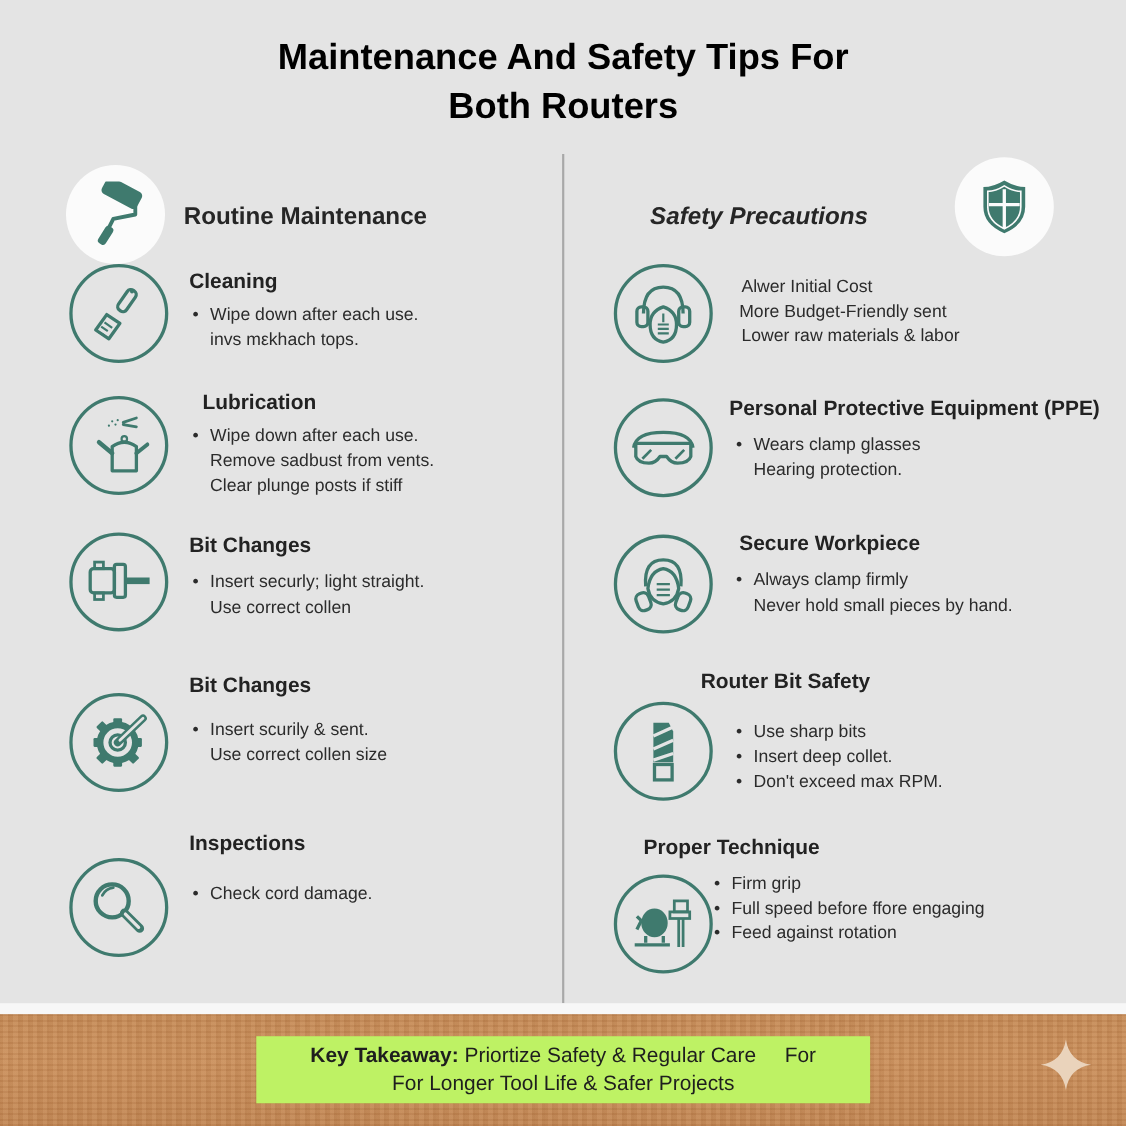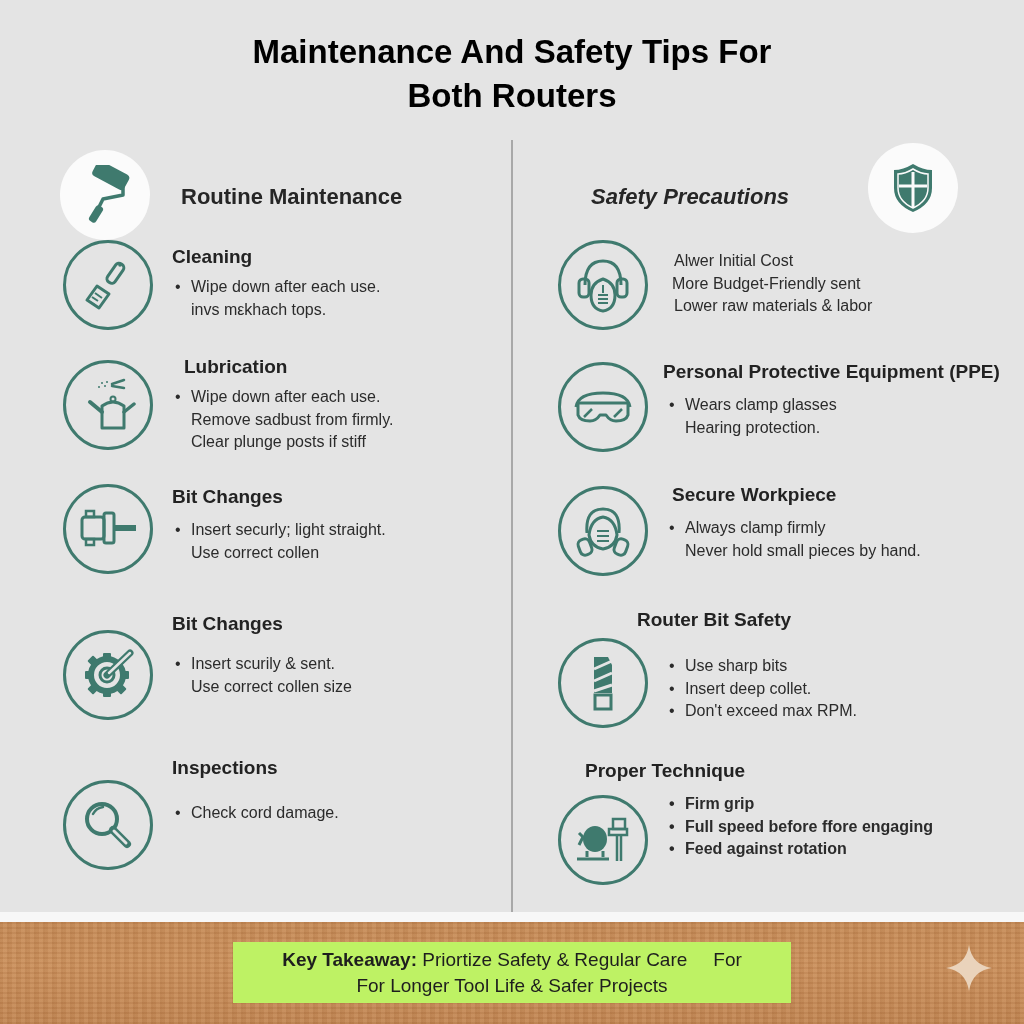--- a/index.html
+++ b/index.html
@@ -77,21 +77,21 @@
 
 <div class="divider"></div>
 
 <div class="header-icon" style="left:60px; top:150px;">
   <svg width="56" height="60" viewBox="0 0 56 60">
     <rect x="16" y="2" width="36" height="17" rx="4" transform="rotate(28 34 10)" fill="#3f7a6e"></rect>
     <path d="M46 20 L46 30 L26 34 L22 42" fill="none" stroke="#3f7a6e" stroke-width="3.5" stroke-linecap="round" stroke-linejoin="round"></path>
     <rect x="15" y="40" width="8" height="18" rx="3" transform="rotate(32 19 49)" fill="#3f7a6e"></rect>
   </svg>
 </div>
-<div class="section-title" style="left:181px; top:184px;text-align:center;">Routine Maintenance</div>
+<div class="section-title" style="left:167px; top:184px;text-align:center;">Routine Maintenance</div>
 
 <div class="item-icon" style="left:63px; top:240px;">
   <svg width="50" height="54" viewBox="0 0 50 54">
     <rect x="28" y="4" width="9" height="22" rx="4" transform="rotate(35 32 15)" fill="none" stroke="#3f7a6e" stroke-width="3"></rect>
     <circle cx="37" cy="7" r="1.8" fill="#3f7a6e"></circle>
     <path d="M14 28 L26 36 L16 50 L4 42 Z" fill="none" stroke="#3f7a6e" stroke-width="3" stroke-linejoin="round"></path>
     <path d="M9 39 L15 43 M12 35 L19 40 M7 44 L12 47" stroke="#3f7a6e" stroke-width="2"></path>
   </svg>
 </div>
 <div class="item-heading" style="left:172px; top:246px;">Cleaning</div>
@@ -109,21 +109,21 @@
     <path d="M32 6 L44 2 M32 8 L44 10" stroke="#3f7a6e" stroke-width="2.5" stroke-linecap="round"></path>
     <circle cx="22" cy="5" r="1" fill="#3f7a6e"></circle>
       <circle cx="25" cy="8" r="1" fill="#3f7a6e"></circle>
     <circle cx="19" cy="9" r="1" fill="#3f7a6e"></circle>
       <circle cx="27" cy="4" r="1" fill="#3f7a6e"></circle>
   </svg>
 </div>
 <div class="item-heading" style="left:172px; top:356px;margin-left:12px;">Lubrication</div>
 <div class="item-lines" style="left:175px; top:386px;">
   <span class="ln bullet">Wipe down after each use.</span>
-  <span class="ln indent">Remove sadbust from firmly.</span>
+  <span class="ln indent">Remove sadbust from vents.</span>
   <span class="ln indent">Clear plunge posts if stiff</span>
 </div>
 
 <div class="item-icon" style="left:63px; top:484px;">
   <svg width="60" height="40" viewBox="0 0 60 40">
     <rect x="4" y="8" width="22" height="22" rx="3" fill="none" stroke="#3f7a6e" stroke-width="3"></rect>
     <rect x="8" y="2" width="8" height="6" fill="none" stroke="#3f7a6e" stroke-width="2.5"></rect>
     <rect x="8" y="30" width="8" height="6" fill="none" stroke="#3f7a6e" stroke-width="2.5"></rect>
     <rect x="26" y="4" width="10" height="30" rx="2" fill="none" stroke="#3f7a6e" stroke-width="3"></rect>
     <rect x="36" y="16" width="22" height="6" fill="#3f7a6e"></rect>
@@ -241,21 +241,21 @@
   <svg width="60" height="50" viewBox="0 0 60 50">
     <ellipse cx="22" cy="24" rx="12" ry="13" fill="#3f7a6e"></ellipse>
     <path d="M6 18 L10 22 L6 30" fill="none" stroke="#3f7a6e" stroke-width="3"></path>
     <path d="M14 36 L14 42 M30 36 L30 42 M4 44 L36 44" stroke="#3f7a6e" stroke-width="3"></path>
     <rect x="40" y="4" width="12" height="10" fill="none" stroke="#3f7a6e" stroke-width="2.5"></rect>
     <rect x="36" y="14" width="18" height="6" fill="none" stroke="#3f7a6e" stroke-width="2.5"></rect>
     <path d="M48 20 L48 46 M44 20 L44 46" stroke="#3f7a6e" stroke-width="2.5"></path>
   </svg>
 </div>
 <div class="item-heading" style="left:585px; top:760px;">Proper Technique</div>
-<div class="item-lines" style="left:669px; top:793px;font-weight:bold;">
+<div class="item-lines" style="left:649px; top:793px;">
   <span class="ln bullet">Firm grip</span>
   <span class="ln bullet">Full speed before ffore engaging</span>
   <span class="ln bullet">Feed against rotation</span>
 </div>
 
 <div class="footer-white"></div>
 <div class="footer"></div>
 <div class="takeaway">
   <div>
     <span style="font-weight:bold;">Key Takeaway:</span>

